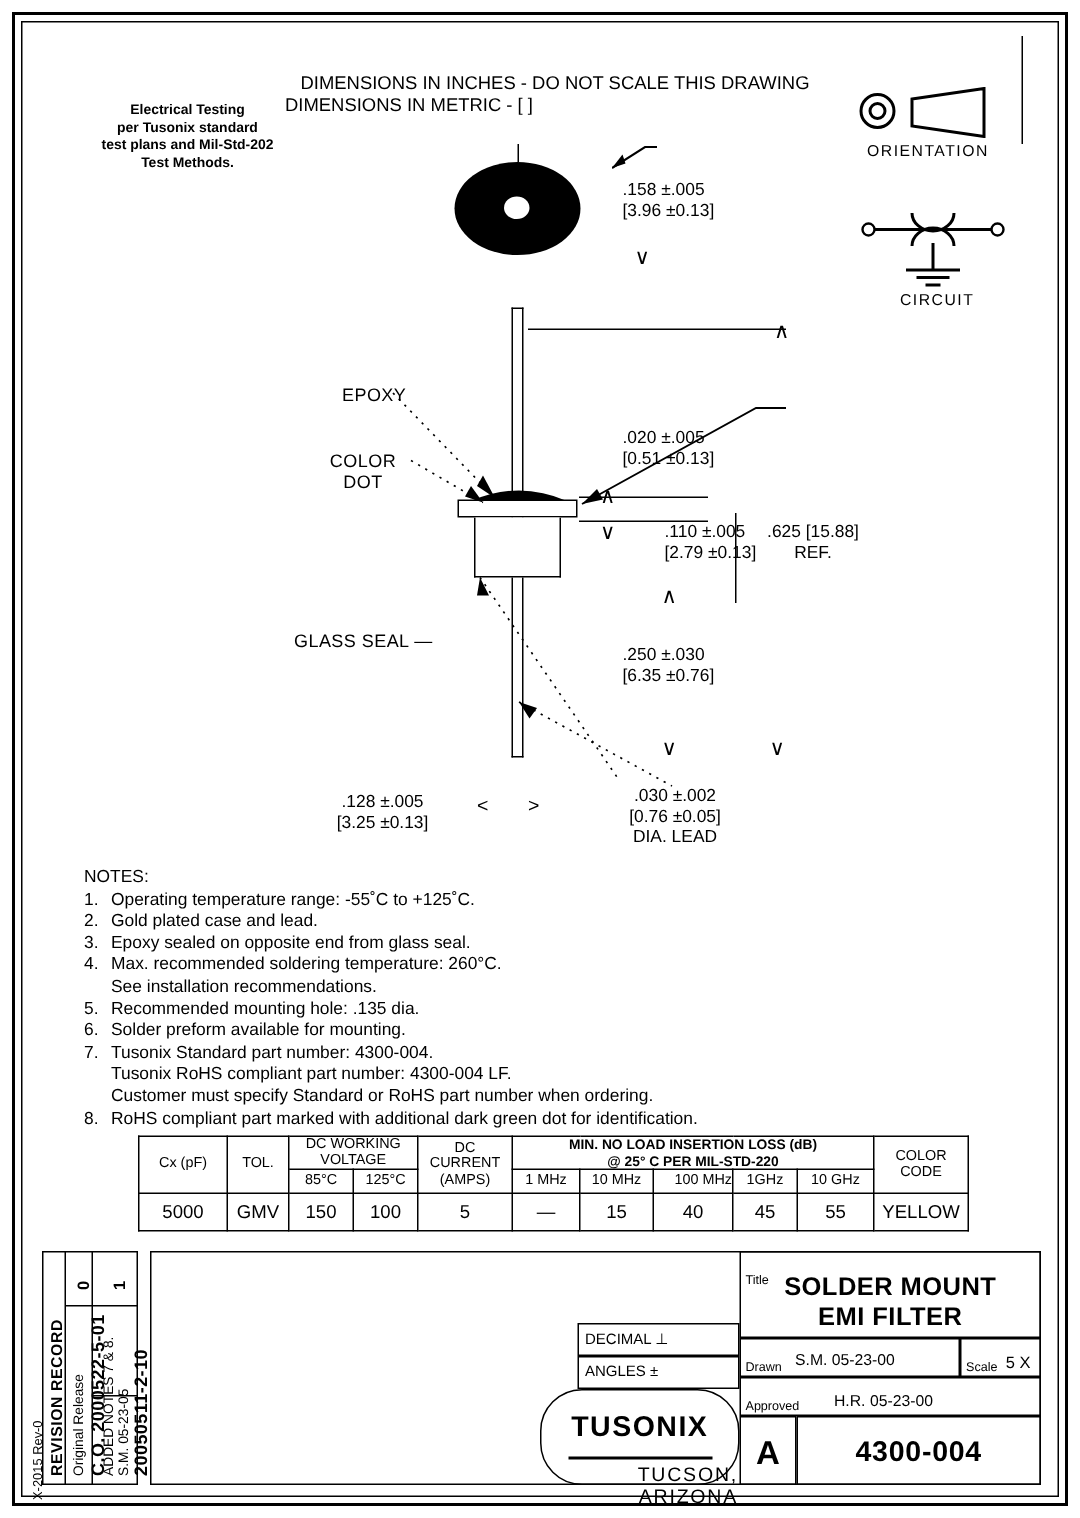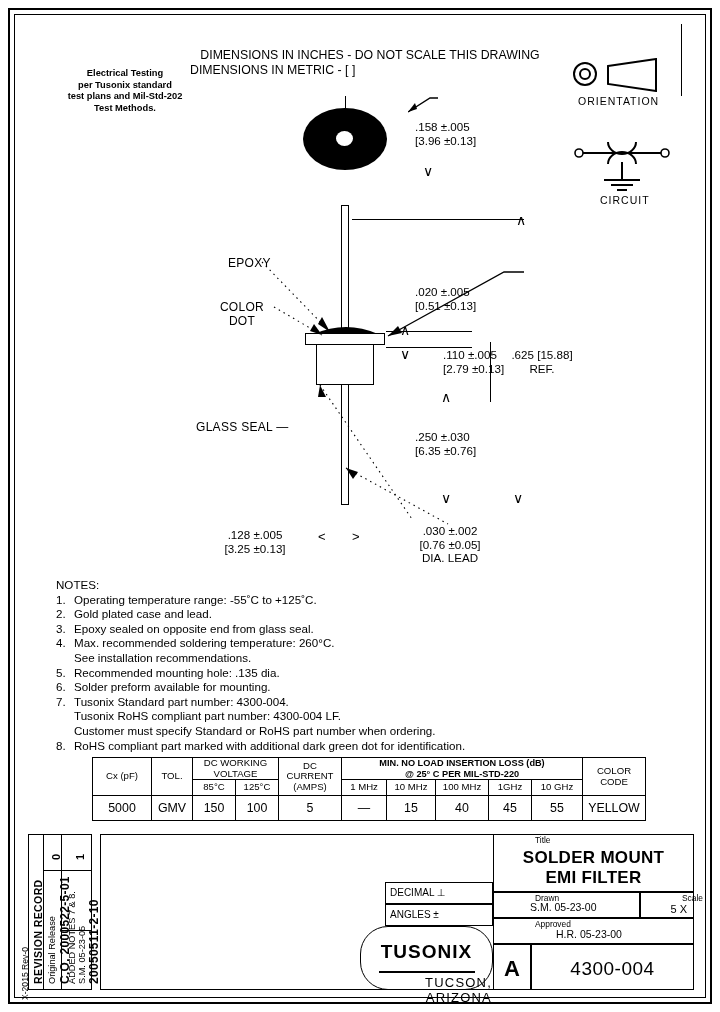--- a/index.html
+++ b/index.html
@@ -46,26 +46,26 @@
   }
   table.spec td,table.spec th{
     border:1px solid #000;text-align:center;vertical-align:middle;
     padding:0;font-weight:normal;
   }
   table.spec .hd{font-size:9.6px;line-height:10.5px;}
   table.spec .hdb{font-size:9.2px;line-height:10.2px;font-weight:bold;}
   table.spec .val{font-size:12.4px;height:24px;}
   
   .tb{position:absolute;border:1px solid #000;box-sizing:border-box;}
-  .tb-lab{font-size:8.4px;position:absolute;left:3px;top:0;margin-left:38px;}
+  .tb-lab{font-size:8.4px;position:absolute;left:3px;top:13px;}
   .tolhdr{font-size:10.4px;text-align:center;line-height:11px;}
   .tolhdr b{font-size:11px;}
   .titletxt{font-weight:bold;font-size:17px;text-align:center;line-height:20px;letter-spacing:.3px;}
   .bigA{font-weight:bold;font-size:22px;text-align:center;}
-  .partno{font-weight:normal;font-size:19px;text-align:center;letter-spacing:.5px;}
+  .partno{font-weight:bold;font-size:19px;text-align:center;letter-spacing:.5px;}
   .dwn{font-size:10.5px;}
   .logo{
     font-weight:bold;font-size:19px;text-align:center;letter-spacing:1px;
   }
   .logocity{font-size:13px;text-align:right;letter-spacing:1.2px;}
   
   .rot{
     position:absolute;transform-origin:0 0;transform:rotate(-90deg);
     white-space:nowrap;
   }
@@ -273,21 +273,21 @@
         <div>MIN. NO LOAD INSERTION LOSS (dB)</div>
         <div>@ 25° C PER MIL-STD-220</div>
       </td>
       <td rowspan="2" style="width:62px;" class="hd">COLOR CODE</td>
     </tr>
     <tr>
       <td style="width:42px;height:15px;" class="hd">85°C</td>
       <td style="width:42px;" class="hd">125°C</td>
       <td style="width:44px;" class="hd">1 MHz</td>
       <td style="width:48px;" class="hd">10 MHz</td>
-      <td style="width:52px;" class="hd">100 MHz</td>
+      <td style="width:52px;text-align:right;" class="hd">100 MHz</td>
       <td style="width:42px;" class="hd">1GHz</td>
       <td style="width:50px;" class="hd">10 GHz</td>
     </tr>
     <tr>
       <td class="val">5000</td>
       <td class="val">GMV</td>
       <td class="val">150</td>
       <td class="val">100</td>
       <td class="val">5</td>
       <td class="val">—</td>

